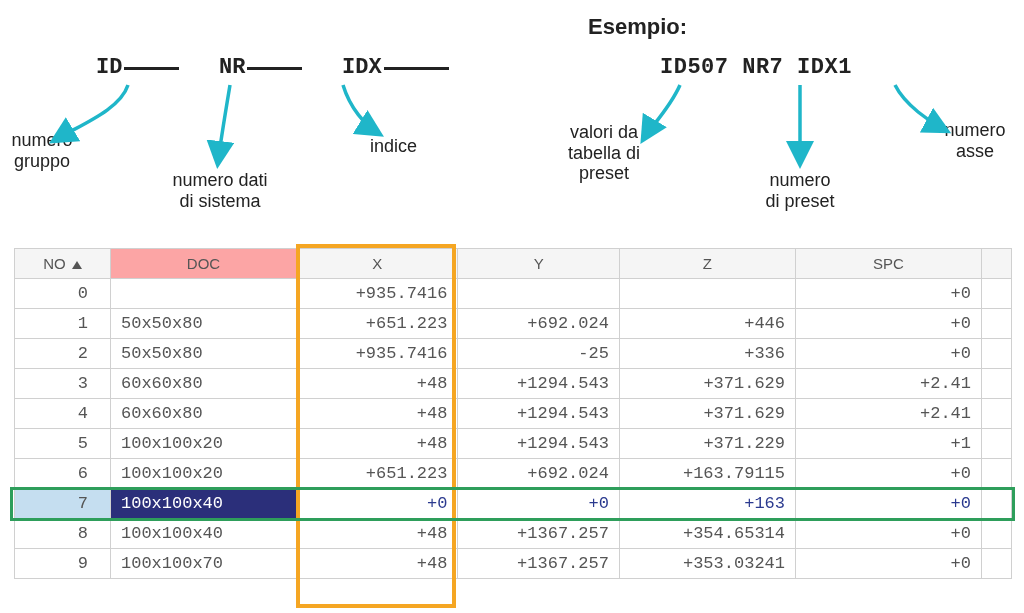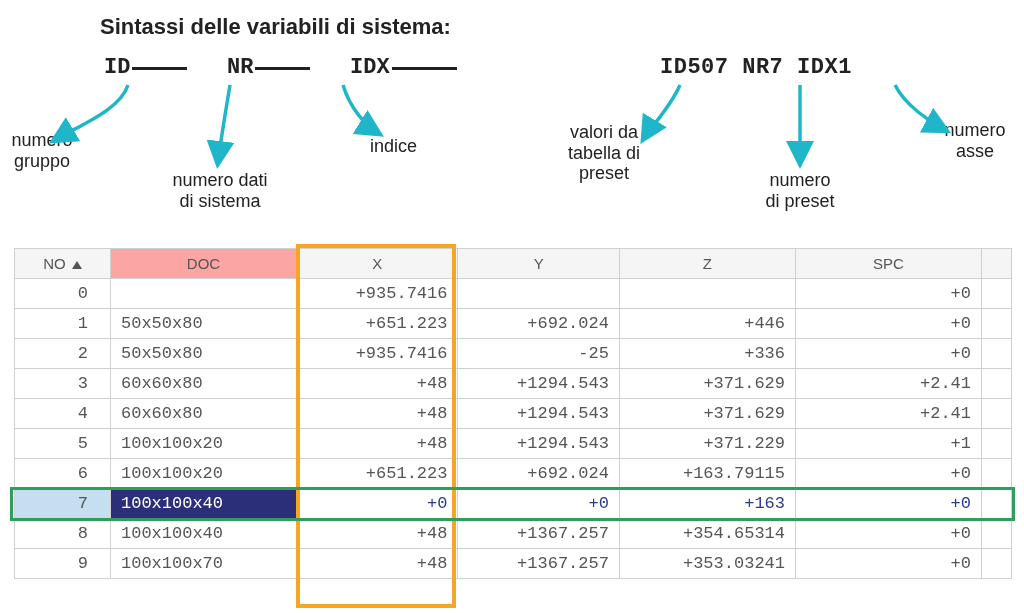--- a/index.html
+++ b/index.html
@@ -110,30 +110,30 @@
     position: absolute;
     border: 3px solid #2e9e5b;
     pointer-events: none;
   }
 </style>
 </head>
 <body>
 
 <div class="top-section">
 
-  <div class="syntax-title" style="top:14px; left:100px;">Sintassi delle variabili di sistema:</div>
-  <div class="syntax-vars" style="top:55px; left:104px;">
+  <div class="syntax-vars" style="top:55px; left:96px;">
     <span>ID</span><span class="underline"></span>
     &nbsp;&nbsp;<span>NR</span><span class="underline"></span>
     &nbsp;&nbsp;<span>IDX</span><span class="underline" style="width:65px;"></span>
   </div>
   <div class="annotation" style="top:130px; left:-3px; width:90px;">numero<br>gruppo</div>
   <div class="annotation" style="top:170px; left:155px; width:130px;">numero dati<br>di sistema</div>
   <div class="annotation" style="top:136px; left:370px;">indice</div>
 
+  <div class="example-title" style="top:14px; left:588px;">Esempio:</div>
   <div class="example-vars" style="top:55px; left:660px; letter-spacing:0.5px;">ID507  NR7  IDX1</div>
   <div class="annotation" style="top:122px; left:554px; width:100px;">valori da<br>tabella di<br>preset</div>
   <div class="annotation" style="top:170px; left:750px; width:100px;">numero<br>di preset</div>
   <div class="annotation" style="top:120px; left:930px; width:90px;">numero<br>asse</div>
 
   <svg class="arrows">
     <defs>
       <marker id="arr" markerWidth="8" markerHeight="8" refX="6" refY="4" orient="auto">
         <path d="M0,0 L8,4 L0,8 Z" fill="#1fb6c9"></path>
       </marker>

